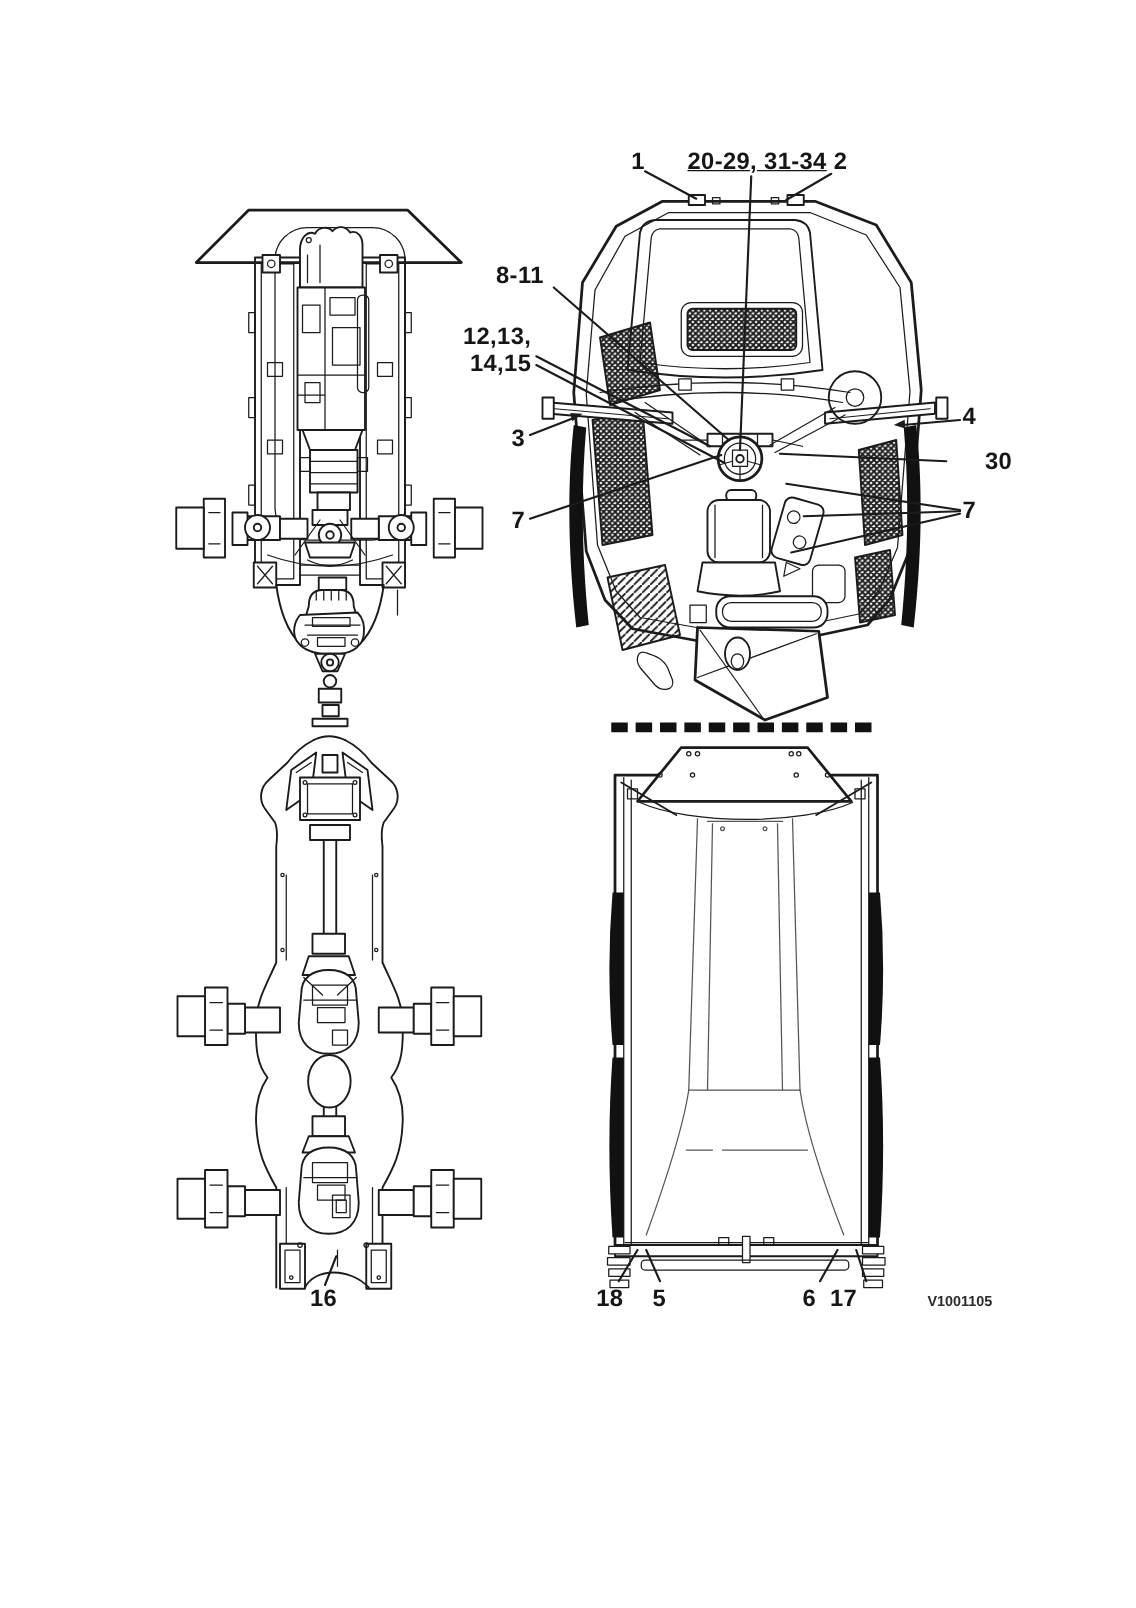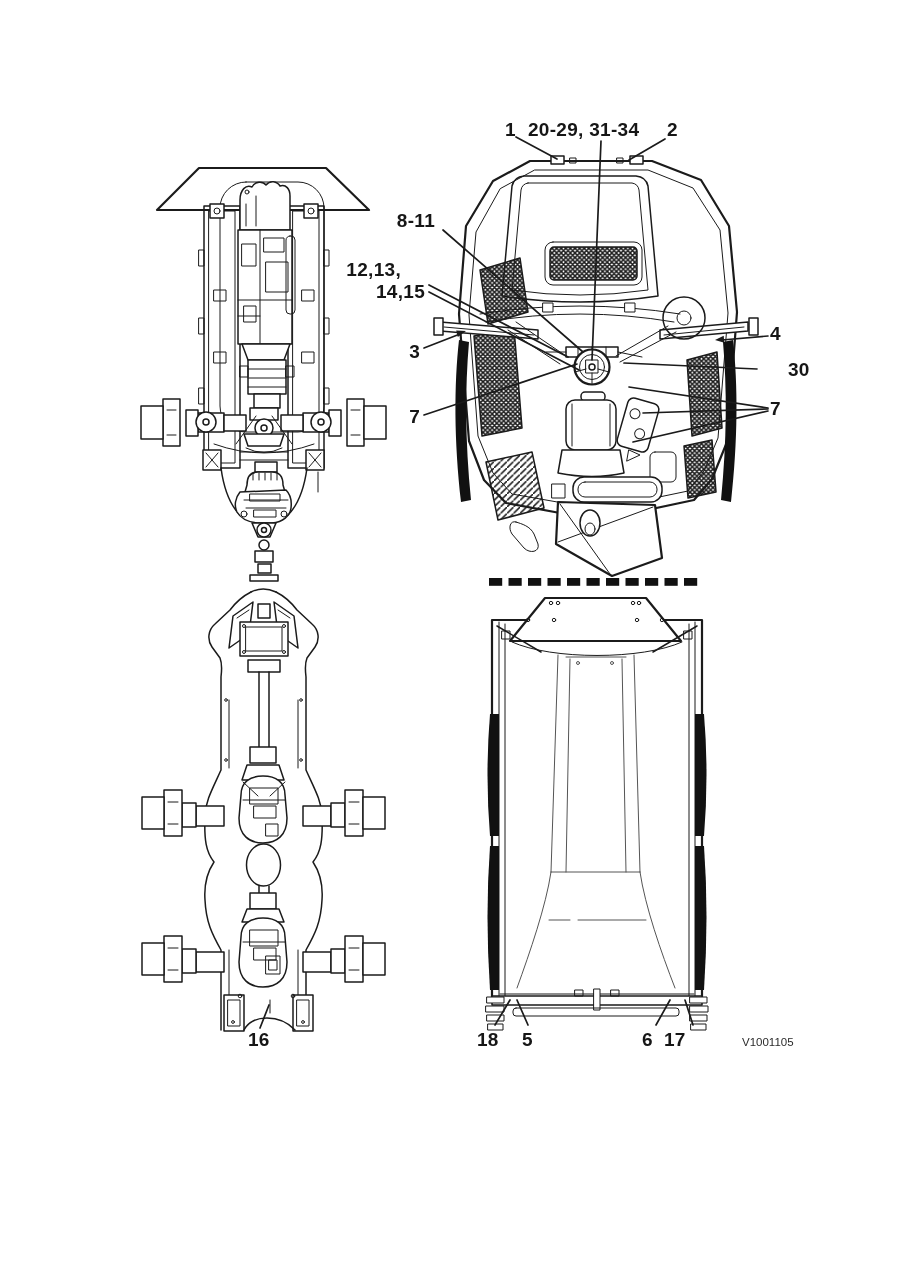--- a/index.html
+++ b/index.html
@@ -14,21 +14,21 @@
   .d .t{stroke-width:2.2;}
   .d .f{stroke-width:1;}
   .d .g{stroke:#555;stroke-width:1;}
   .d .h{fill:url(#xh);}
   .d .dg{fill:url(#dgp);}
   .lead line{stroke:#1b1b1b;stroke-width:1.7;}
   .lead polygon{fill:#1b1b1b;stroke:none;}
   .callout{position:absolute;font-weight:700;font-size:19px;line-height:19px;color:#161616;
            letter-spacing:.3px;white-space:nowrap;}
   .callout.ra{text-align:left;}
-  .figcode{position:absolute;font-size:11.5px;line-height:12px;color:#2b2b2b;font-weight:400;}
+  .figcode{position:absolute;font-size:11.5px;line-height:12px;color:#2b2b2b;font-weight:700;}
 </style>
 </head>
 <body>
 
 <div class="page">
 
 <svg class="diagram d" width="909" height="1286" viewBox="0 0 909 1286">
   <defs>
     <pattern id="xh" patternUnits="userSpaceOnUse" width="4.6" height="4.6">
       <path d="M0,4.6 L4.6,0 M0,0 L4.6,4.6" stroke="#2c2c2c" stroke-width="0.7" fill="none"></path>
@@ -400,24 +400,24 @@
     <line x1="768" y1="411" x2="633" y2="442"></line>
     <line x1="260" y1="1028" x2="269" y2="1005"></line>
     <line x1="495" y1="1025" x2="510" y2="1000"></line>
     <line x1="528" y1="1025" x2="517" y2="1000"></line>
     <line x1="656" y1="1025" x2="670" y2="1000"></line>
     <line x1="693" y1="1025" x2="685" y2="1000"></line>
   </g>
 </svg>
 
   <span class="callout" style="left:505px;top:120px;">1</span>
-  <span class="callout" style="left:528px;top:120px;">20-29, 31-34</span>
+  <span class="callout" style="left:550px;top:120px;text-decoration:underline;">20-29, 31-34</span>
   <span class="callout" style="left:667px;top:120px;">2</span>
   <span class="callout ra" style="right:474px;top:211px;">8-11</span>
-  <span class="callout ra" style="right:508px;top:260px;">12,13,</span>
+  <span class="callout ra" style="right:484px;top:260px;">12,13,</span>
   <span class="callout ra" style="right:484px;top:282px;margin-left:40px;">14,15</span>
   <span class="callout ra" style="right:489px;top:342px;">3</span>
   <span class="callout ra" style="right:489px;top:407px;">7</span>
   <span class="callout" style="left:770px;top:324px;">4</span>
   <span class="callout" style="left:755px;top:360px;margin-left:33px;">30</span>
   <span class="callout" style="left:770px;top:399px;">7</span>
   <span class="callout" style="left:248px;top:1030px;">16</span>
   <span class="callout" style="left:477px;top:1030px;">18</span>
   <span class="callout" style="left:522px;top:1030px;">5</span>
   <span class="callout" style="left:642px;top:1030px;">6</span>

